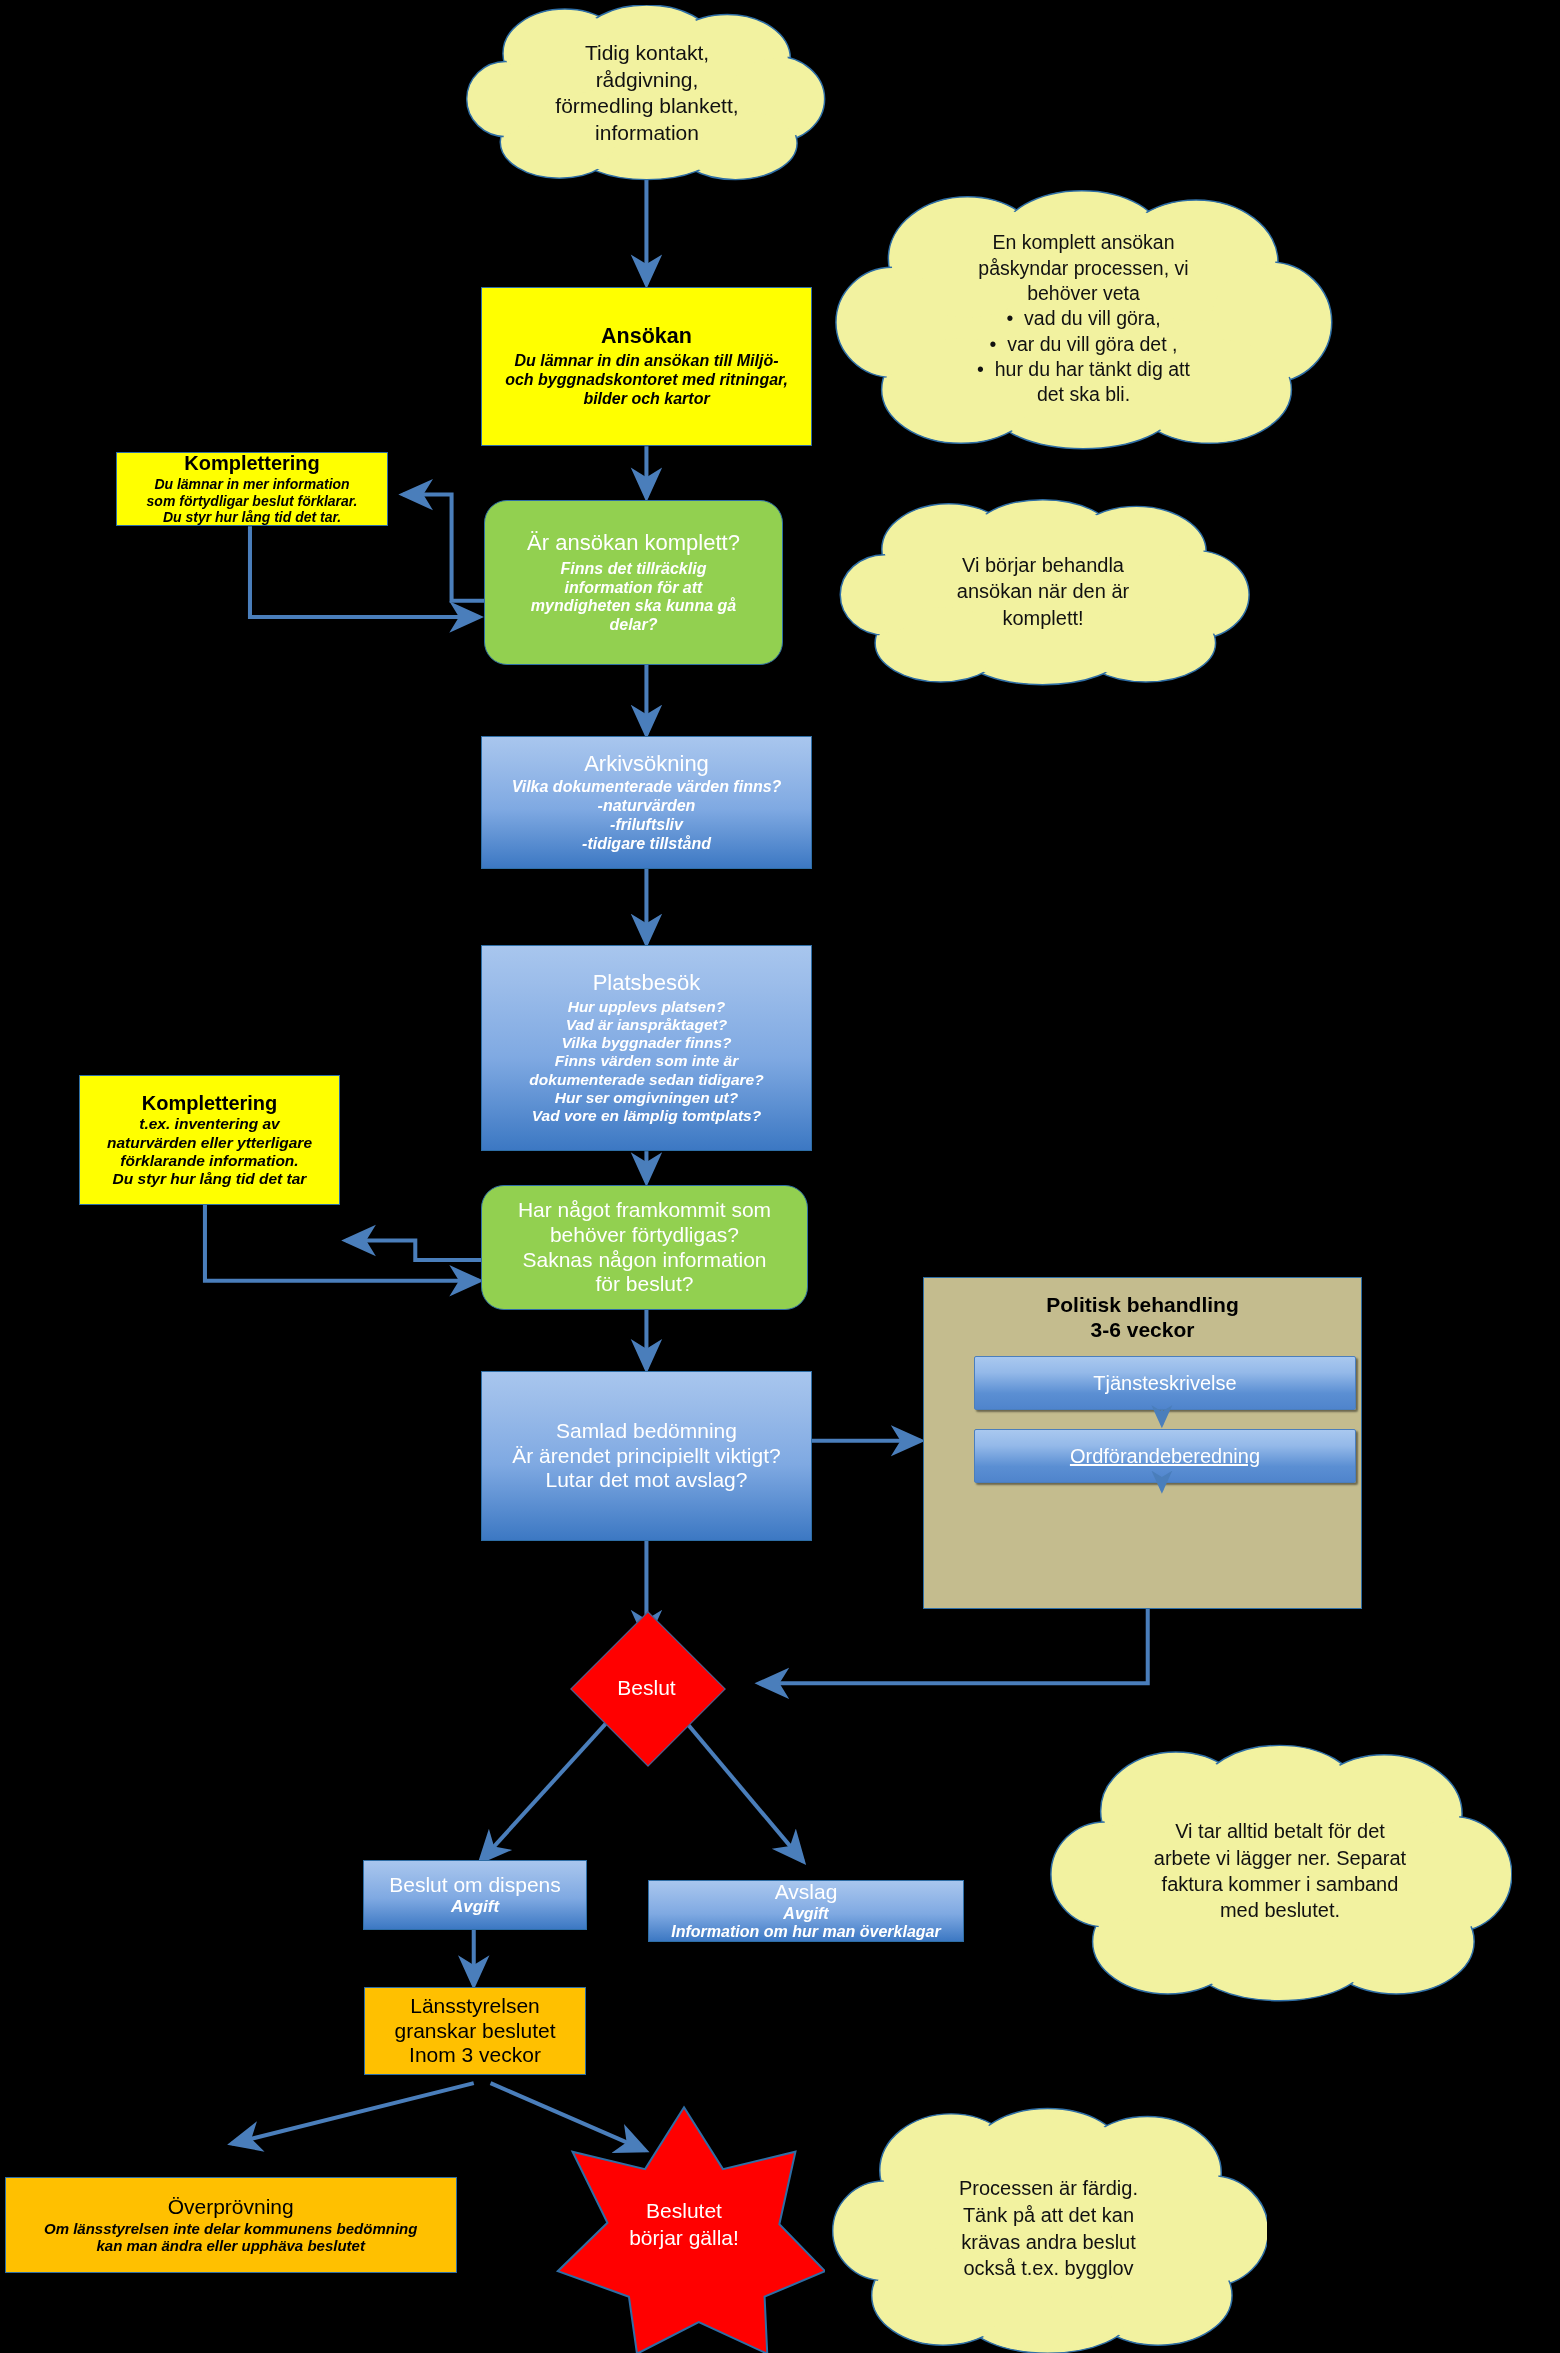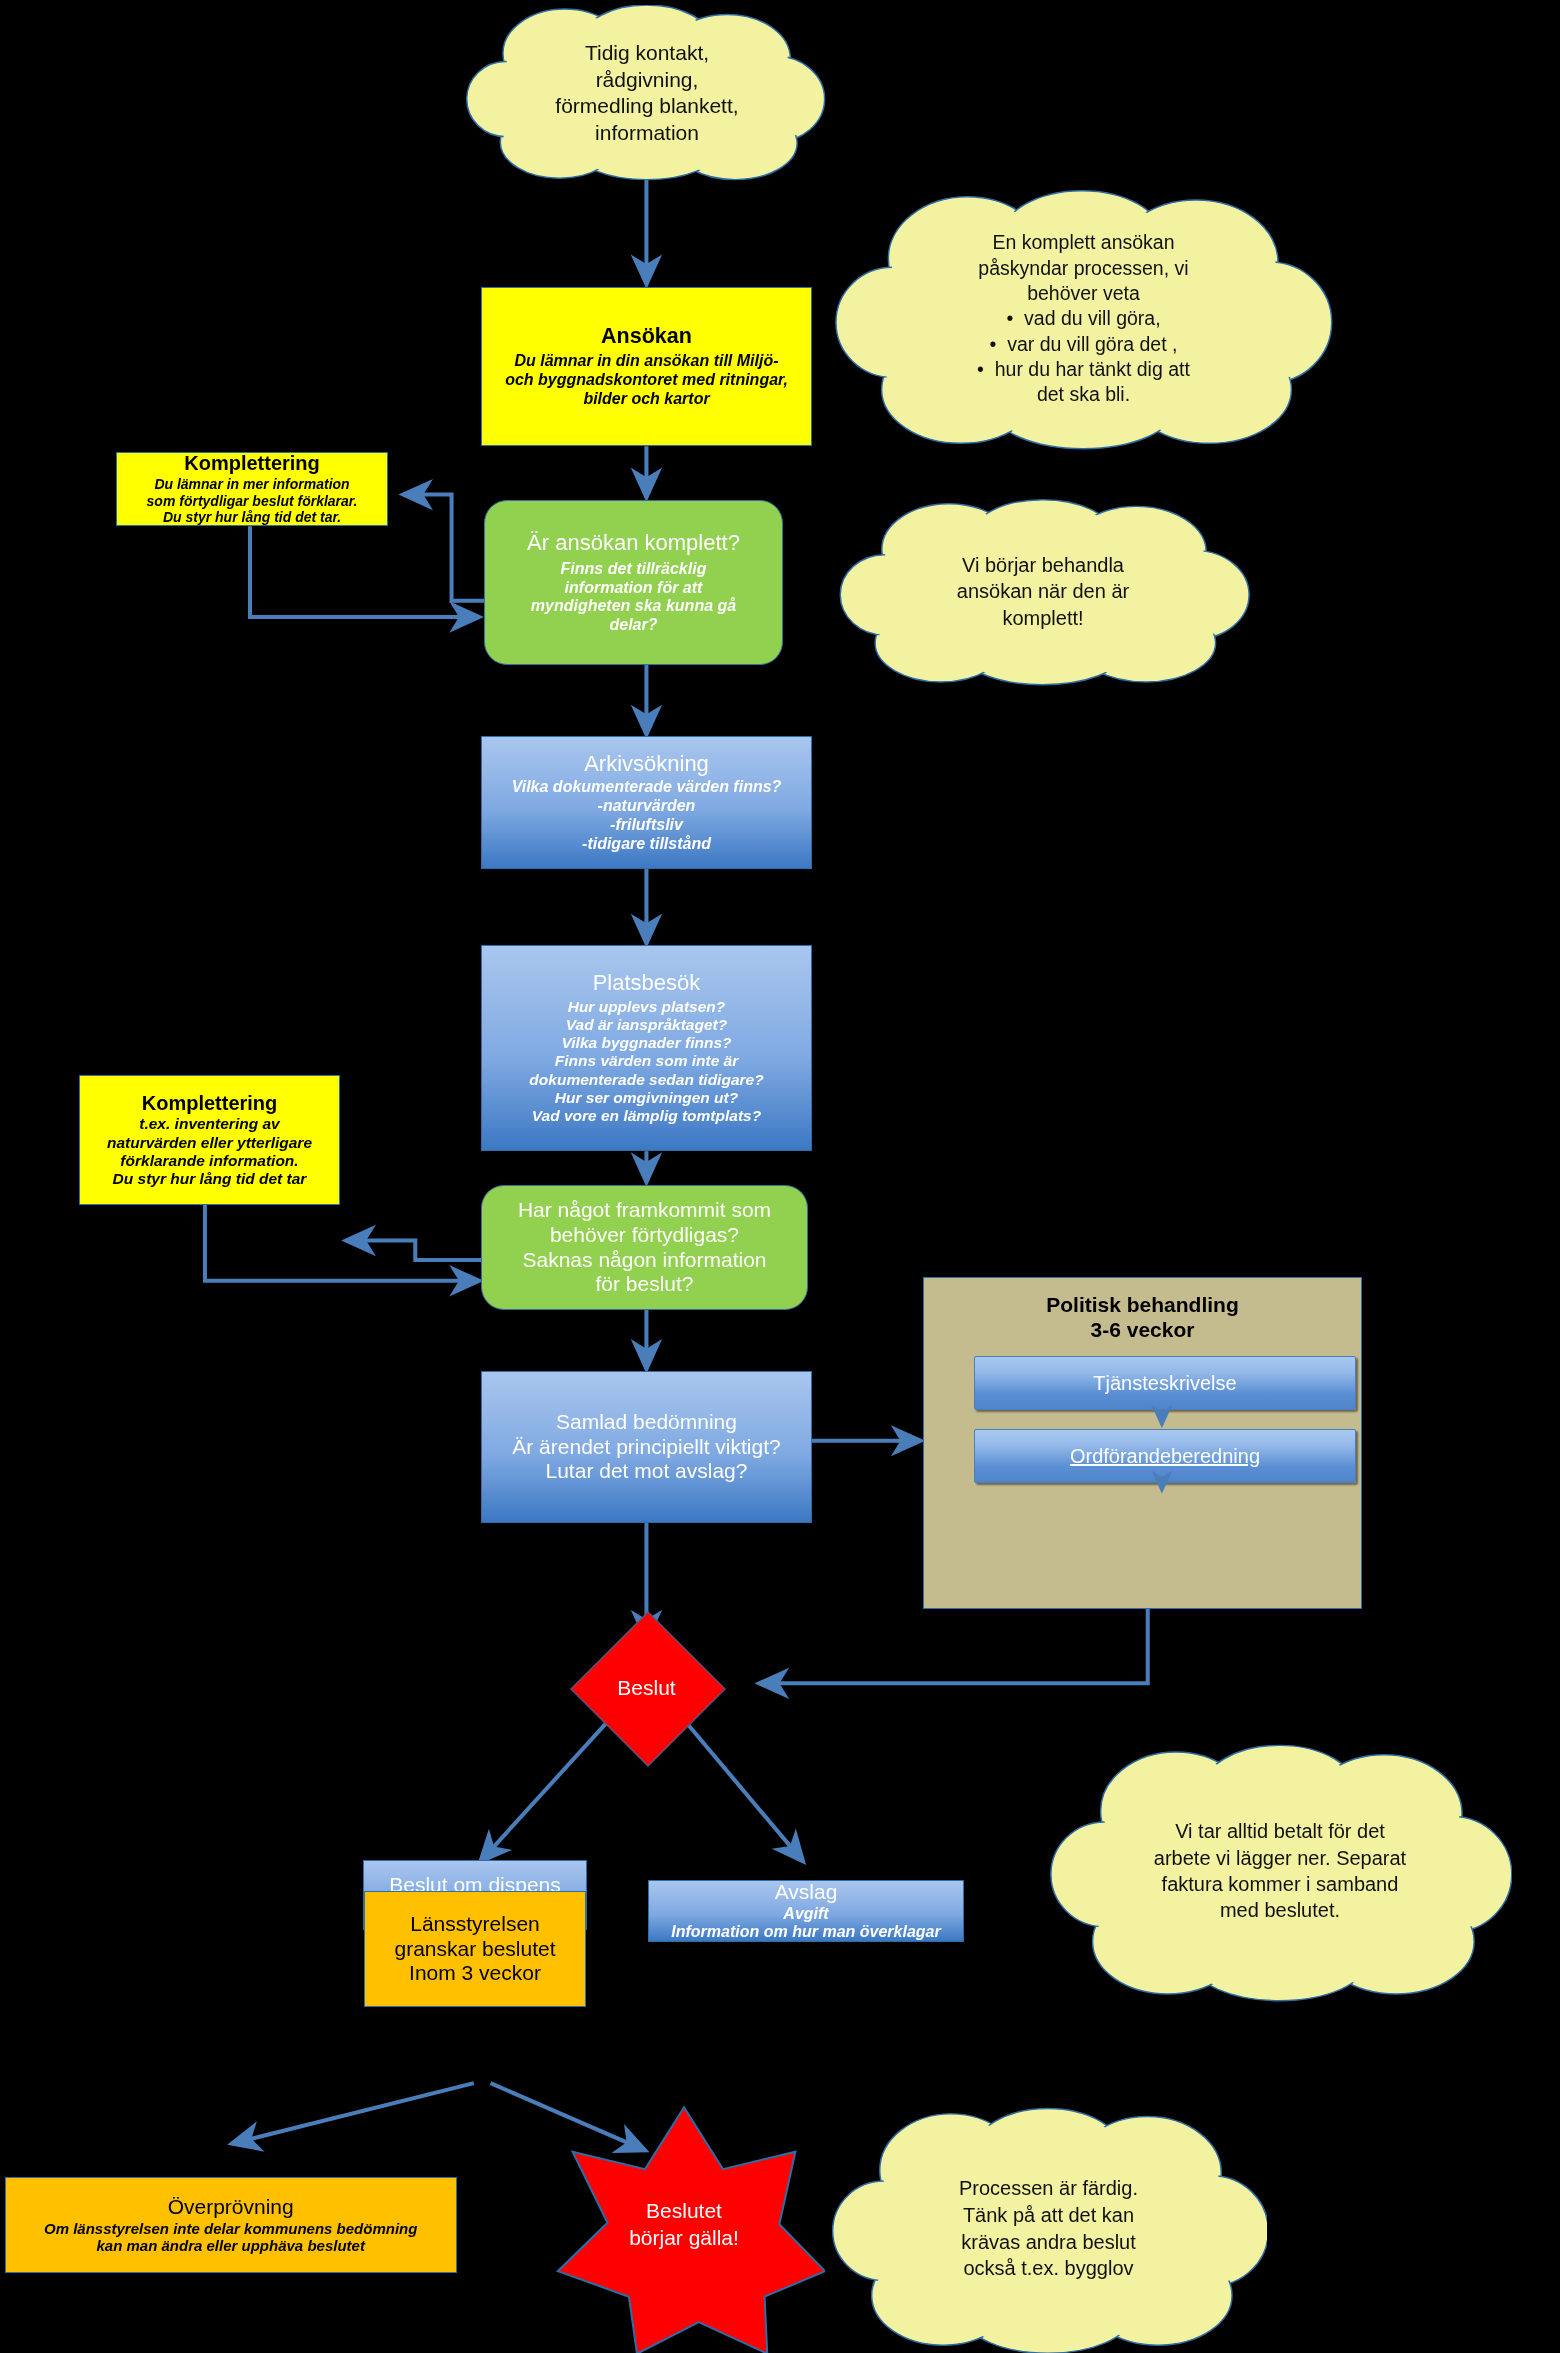--- a/index.html
+++ b/index.html
@@ -308,21 +308,21 @@
           <path d="M0,0.6 L8.6,4.5 L0,8.4 L2.4,4.5 Z" fill="#4A7EBB"></path>
         </marker>
       </defs>
       <g stroke="#4A7EBB" stroke-width="4" fill="none" marker-end="url(#ah2)">
         <path d="M356,196 L356,220"></path>
         <path d="M356,304 L356,318"></path>
       </g>
     </svg>
   </div>
 
-  <div class="node box box-blue" style="left:481px;top:1371px;width:331px;height:152px;">
+  <div class="node box box-blue" style="left:481px;top:1371px;width:331px;height:170px;">
     <div class="hdr" style="font-size:21px;">Samlad bedömning</div>
     <div class="hdr" style="font-size:21px;">Är ärendet principiellt viktigt?</div>
     <div class="hdr" style="font-size:21px;">Lutar det mot avslag?</div>
   </div>
 
   <div class="node" style="left:556px;top:1634px;width:181px;height:108px;">
     <div class="diamond" style="position:absolute;left:37px;top:0px;width:108px;height:108px;"></div>
     <div class="diamond-label" style="font-size:21px;">
       <span>Beslut</span>
     </div>
@@ -365,21 +365,21 @@
       </g>
     </svg>
     <div class="cloud-txt" style="position:absolute;inset:0;display:flex;flex-direction:column;align-items:center;justify-content:center;font-size:20px;color:#111;line-height:1.32;">
       <div>Vi tar alltid betalt för det</div>
       <div>arbete vi lägger ner. Separat</div>
       <div>faktura kommer i samband</div>
       <div>med beslutet.</div>
     </div>
   </div>
 
-  <div class="node box box-orange" style="left:364px;top:1891px;width:222px;height:116px;align-items:center;">
+  <div class="node box box-orange" style="left:364px;top:1987px;width:222px;height:88px;align-items:center;">
     <div class="hdr" style="font-size:21px;">Länsstyrelsen</div>
     <div class="hdr" style="font-size:21px;">granskar beslutet</div>
     <div class="hdr" style="font-size:21px;">Inom 3 veckor</div>
   </div>
 
   <div class="node box box-orange" style="left:4.7px;top:2177px;width:452px;height:96px;">
     <div class="hdr" style="font-size:21px;">Överprövning</div>
     <div class="sub bold" style="font-size:15px;">Om länsstyrelsen inte delar kommunens bedömning</div>
     <div class="sub bold" style="font-size:15px;">kan man ändra eller upphäva beslutet</div>
   </div>

